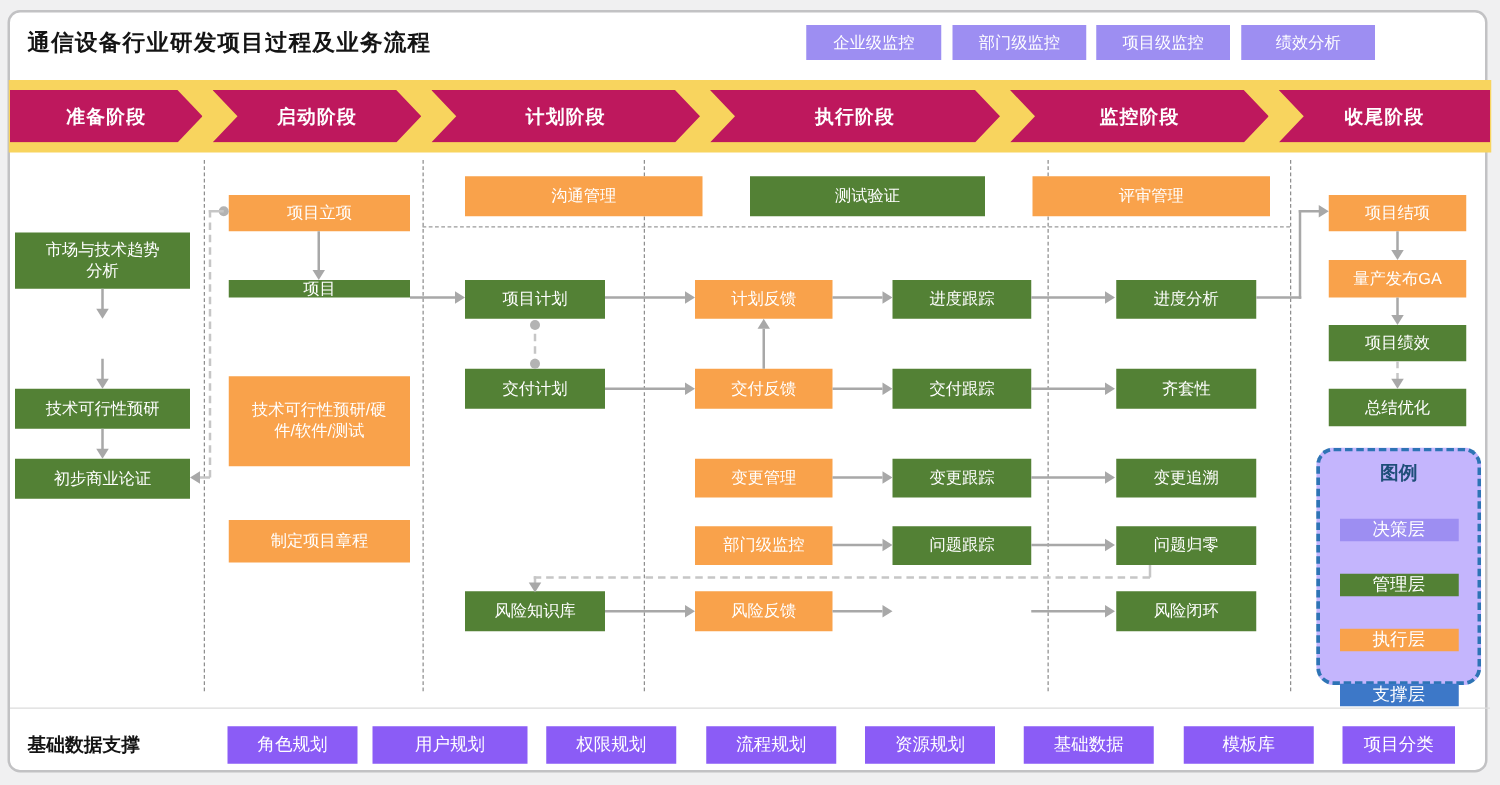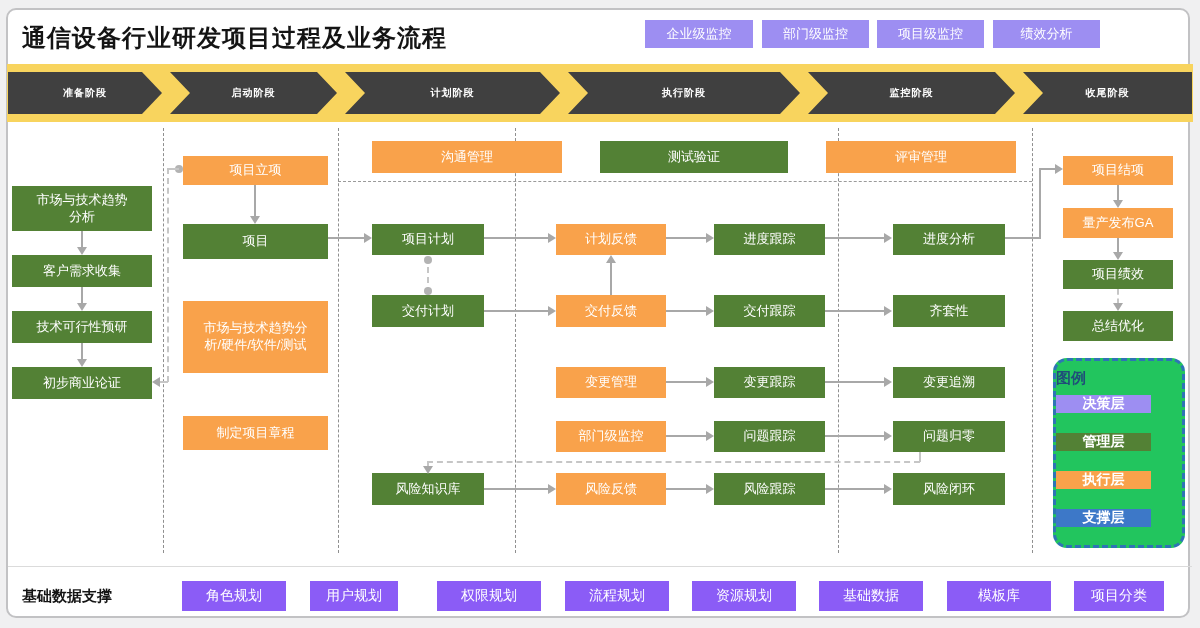--- a/index.html
+++ b/index.html
@@ -1,48 +1,48 @@
 <!DOCTYPE html>
 <html><head>
 <meta charset="utf-8">
 <style>
   html,body{margin:0;padding:0;background:#e9e9eb;}
   .canvas{position:relative;width:1200px;height:628px;background:#f0f0f1;overflow:hidden;
           font-family:"Liberation Sans","DejaVu Sans",sans-serif;}
   .panel{position:absolute;left:6px;top:8px;width:1184px;height:610px;background:#ffffff;
          border:2px solid #c2c2c4;border-radius:10px;box-sizing:border-box;}
-  .title{position:absolute;left:22px;top:22px;font-size:24px;font-weight:700;color:#141414;letter-spacing:1px;}
+  .title{position:absolute;left:22px;top:22px;font-size:18px;font-weight:700;color:#141414;letter-spacing:1px;}
   .pbtn{position:absolute;top:20px;height:28px;background:#9D8EF2;color:#fff;font-size:13px;
         display:flex;align-items:center;justify-content:center;cursor:pointer;}
   .band{position:absolute;left:7px;top:64px;width:1186px;height:58px;background:#F8D45E;}
-  .chev{position:absolute;top:72px;height:42px;background:#404040;color:#fff;font-weight:700;font-size:10px;
+  .chev{position:absolute;top:72px;height:42px;background:#be185d;color:#fff;font-weight:700;font-size:15px;
         display:flex;align-items:center;justify-content:center;letter-spacing:1px;cursor:pointer;}
   .chev.first{clip-path:polygon(0 0,calc(100% - 20px) 0,100% 50%,calc(100% - 20px) 100%,0 100%);}
   .chev.mid{clip-path:polygon(0 0,calc(100% - 20px) 0,100% 50%,calc(100% - 20px) 100%,0 100%,20px 50%);text-align:center;}
   .chev.last{clip-path:polygon(0 0,100% 0,100% 100%,0 100%,20px 50%);}
   .divider{position:absolute;top:128px;height:425px;width:0;border-left:1px dashed #8f8f8f;}
   .node{position:absolute;display:flex;align-items:center;justify-content:center;text-align:center;
         color:#fff;font-size:13px;line-height:1.3;padding:2px 4px;box-sizing:border-box;}
   .green{background:#538135;} .orange{background:#F9A24B;} .blue{background:#3D78C8;} .purple{background:#9D8EF2;}
   .hl{position:absolute;height:2px;background:#A8A8A8;}
   .vl{position:absolute;width:2px;background:#A8A8A8;}
   .hd{position:absolute;height:0;border-top:2px dashed #c6c6c6;}
   .vd{position:absolute;width:0;border-left:2px dashed #c6c6c6;}
   .gline{position:absolute;height:0;border-top:1px dashed #9a9a9a;}
   .tr{position:absolute;width:0;height:0;border:5px solid transparent;border-right:0;border-left:8px solid #A8A8A8;}
   .tl{position:absolute;width:0;height:0;border:5px solid transparent;border-left:0;border-right:8px solid #A8A8A8;}
   .td{position:absolute;width:0;height:0;border:5px solid transparent;border-bottom:0;border-top:8px solid #A8A8A8;}
   .tu{position:absolute;width:0;height:0;border:5px solid transparent;border-top:0;border-bottom:8px solid #A8A8A8;}
   .dotc{position:absolute;width:8px;height:8px;border-radius:50%;background:#b3b3b3;}
-  .legendbox{position:absolute;left:1053px;top:358px;width:132px;height:190px;background:#22c55e;
+  .legendbox{position:absolute;left:1053px;top:358px;width:132px;height:190px;background:#c4b5fd;
              border:3px dashed #2E74B5;border-radius:14px;box-sizing:border-box;
-             display:flex;flex-direction:column;padding-top:8px;}
+             display:flex;flex-direction:column;align-items:center;padding-top:8px;gap:20px;}
   .legendtitle{font-size:15px;font-weight:700;color:#1F4E79;margin-bottom:7px;}
-  .legenditem{width:95px;height:30px;margin-bottom:20px;color:#fff;font-size:14px;
-              display:flex;align-items:center;justify-content:center;font-weight:bold;}
+  .legenditem{width:95px;height:30px;margin-bottom:6px;color:#fff;font-size:14px;
+              display:flex;align-items:center;justify-content:center;}
   .fsep{position:absolute;left:8px;top:566px;width:1184px;height:1px;background:#dbdbdb;}
   .flabel{position:absolute;left:22px;top:587px;font-size:15px;font-weight:700;color:#141414;}
   .fbtn{position:absolute;top:581px;height:30px;background:#8b5cf6;color:#fff;font-size:14px;
         display:flex;align-items:center;justify-content:center;cursor:pointer;}
 </style>
 </head>
 <body>
 
 <div class="canvas">
   <div class="panel"></div>
@@ -62,48 +62,46 @@
   <div class="chev last" style="left:1023px;width:169px">收尾阶段</div>
 
   <div class="divider" style="left:163px"></div>
   <div class="divider" style="left:338px"></div>
   <div class="divider" style="left:515px"></div>
   <div class="divider" style="left:838px"></div>
   <div class="divider" style="left:1032px"></div>
   <div class="gline" style="left:338px;top:181px;width:694px"></div>
 
   <div class="node green" style="left:12px;top:186px;width:140px;height:45px;padding:2px 20px">市场与技术趋势分析</div>
-  <div class="node green" style="left:12px;top:255px;width:140px;height:32px">客户需求收集</div>
   <div class="node green" style="left:12px;top:311px;width:140px;height:32px">技术可行性预研</div>
   <div class="node orange" style="left:183px;top:156px;width:145px;height:29px">项目立项</div>
 
   <div class="node green" style="left:12px;top:367px;width:140px;height:32px">初步商业论证</div>
-  <div class="node green" style="left:183px;top:224px;width:145px;height:35px">项目</div>
-  <div class="node orange" style="left:183px;top:301px;width:145px;height:72px;padding:2px 18px">市场与技术趋势分析/硬件/软件/测试</div>
+  <div class="node green" style="left:183px;top:224px;width:145px;height:14px">项目</div>
+  <div class="node orange" style="left:183px;top:301px;width:145px;height:72px;padding:2px 18px">技术可行性预研/硬件/软件/测试</div>
   <div class="node orange" style="left:183px;top:416px;width:145px;height:34px">制定项目章程</div>
 
   <div class="node orange" style="left:372px;top:141px;width:190px;height:32px">沟通管理</div>
   <div class="node green" style="left:600px;top:141px;width:188px;height:32px">测试验证</div>
   <div class="node orange" style="left:826px;top:141px;width:190px;height:32px">评审管理</div>
 
   <div class="node green" style="left:372px;top:224px;width:112px;height:31px">项目计划</div>
   <div class="node green" style="left:372px;top:295px;width:112px;height:32px">交付计划</div>
   <div class="node green" style="left:372px;top:473px;width:112px;height:32px">风险知识库</div>
 
   <div class="node orange" style="left:556px;top:224px;width:110px;height:31px">计划反馈</div>
   <div class="node orange" style="left:556px;top:295px;width:110px;height:32px">交付反馈</div>
   <div class="node orange" style="left:556px;top:367px;width:110px;height:31px">变更管理</div>
   <div class="node orange" style="left:556px;top:421px;width:110px;height:31px">部门级监控</div>
   <div class="node orange" style="left:556px;top:473px;width:110px;height:32px">风险反馈</div>
 
   <div class="node green" style="left:714px;top:224px;width:111px;height:31px">进度跟踪</div>
   <div class="node green" style="left:714px;top:295px;width:111px;height:32px">交付跟踪</div>
   <div class="node green" style="left:714px;top:367px;width:111px;height:31px">变更跟踪</div>
   <div class="node green" style="left:714px;top:421px;width:111px;height:31px">问题跟踪</div>
-  <div class="node green" style="left:714px;top:473px;width:111px;height:32px">风险跟踪</div>
 
   <div class="node green" style="left:893px;top:224px;width:112px;height:31px">进度分析</div>
   <div class="node green" style="left:893px;top:295px;width:112px;height:32px">齐套性</div>
   <div class="node green" style="left:893px;top:367px;width:112px;height:31px">变更追溯</div>
   <div class="node green" style="left:893px;top:421px;width:112px;height:31px">问题归零</div>
   <div class="node green" style="left:893px;top:473px;width:112px;height:32px">风险闭环</div>
 
   <div class="node orange" style="left:1063px;top:156px;width:110px;height:29px">项目结项</div>
   <div class="node orange" style="left:1063px;top:208px;width:110px;height:30px">量产发布GA</div>
   <div class="node green" style="left:1063px;top:260px;width:110px;height:29px">项目绩效</div>
@@ -181,20 +179,20 @@
     <div class="legendtitle">图例</div>
     <div class="legenditem purple">决策层</div>
     <div class="legenditem green">管理层</div>
     <div class="legenditem orange">执行层</div>
     <div class="legenditem blue">支撑层</div>
   </div>
 
   <div class="fsep"></div>
   <div class="flabel">基础数据支撑</div>
   <div class="fbtn" style="left:182px;width:104px">角色规划</div>
-  <div class="fbtn" style="left:310px;width:88px">用户规划</div>
+  <div class="fbtn" style="left:298px;width:124px">用户规划</div>
   <div class="fbtn" style="left:437px;width:104px">权限规划</div>
   <div class="fbtn" style="left:565px;width:104px">流程规划</div>
   <div class="fbtn" style="left:692px;width:104px">资源规划</div>
   <div class="fbtn" style="left:819px;width:104px">基础数据</div>
   <div class="fbtn" style="left:947px;width:104px">模板库</div>
   <div class="fbtn" style="left:1074px;width:90px">项目分类</div>
 </div>
 
 </body></html>

